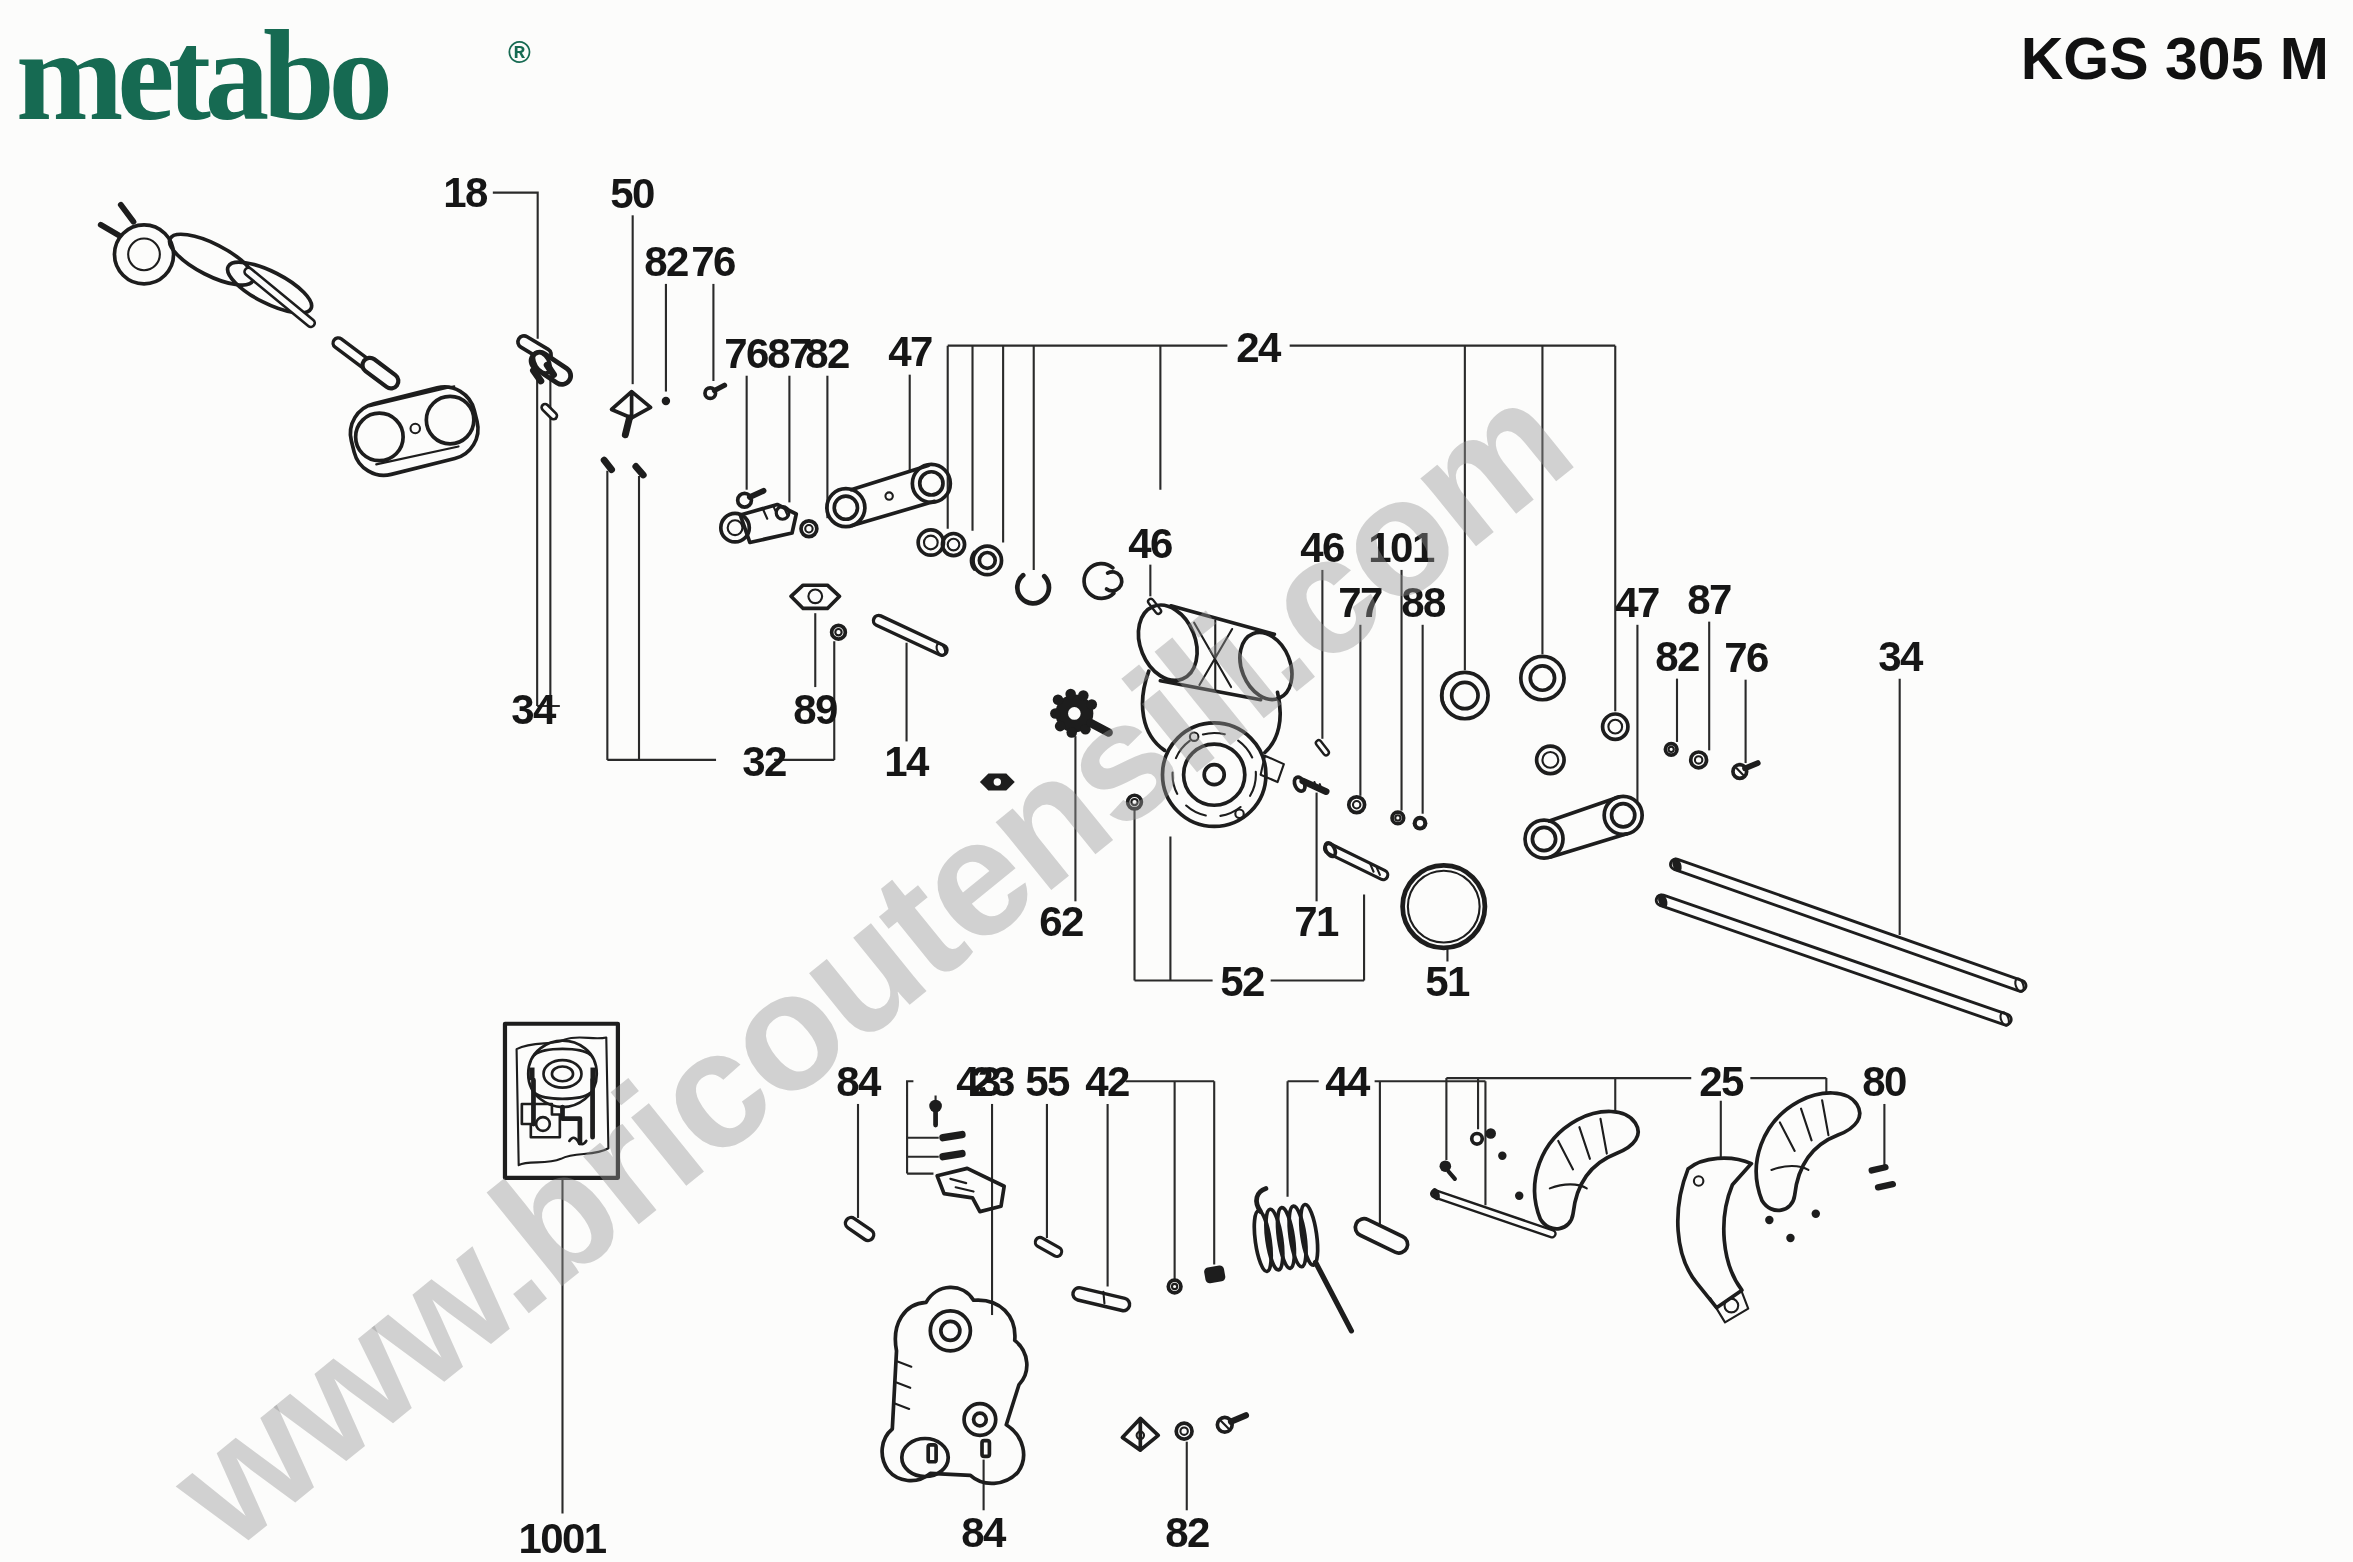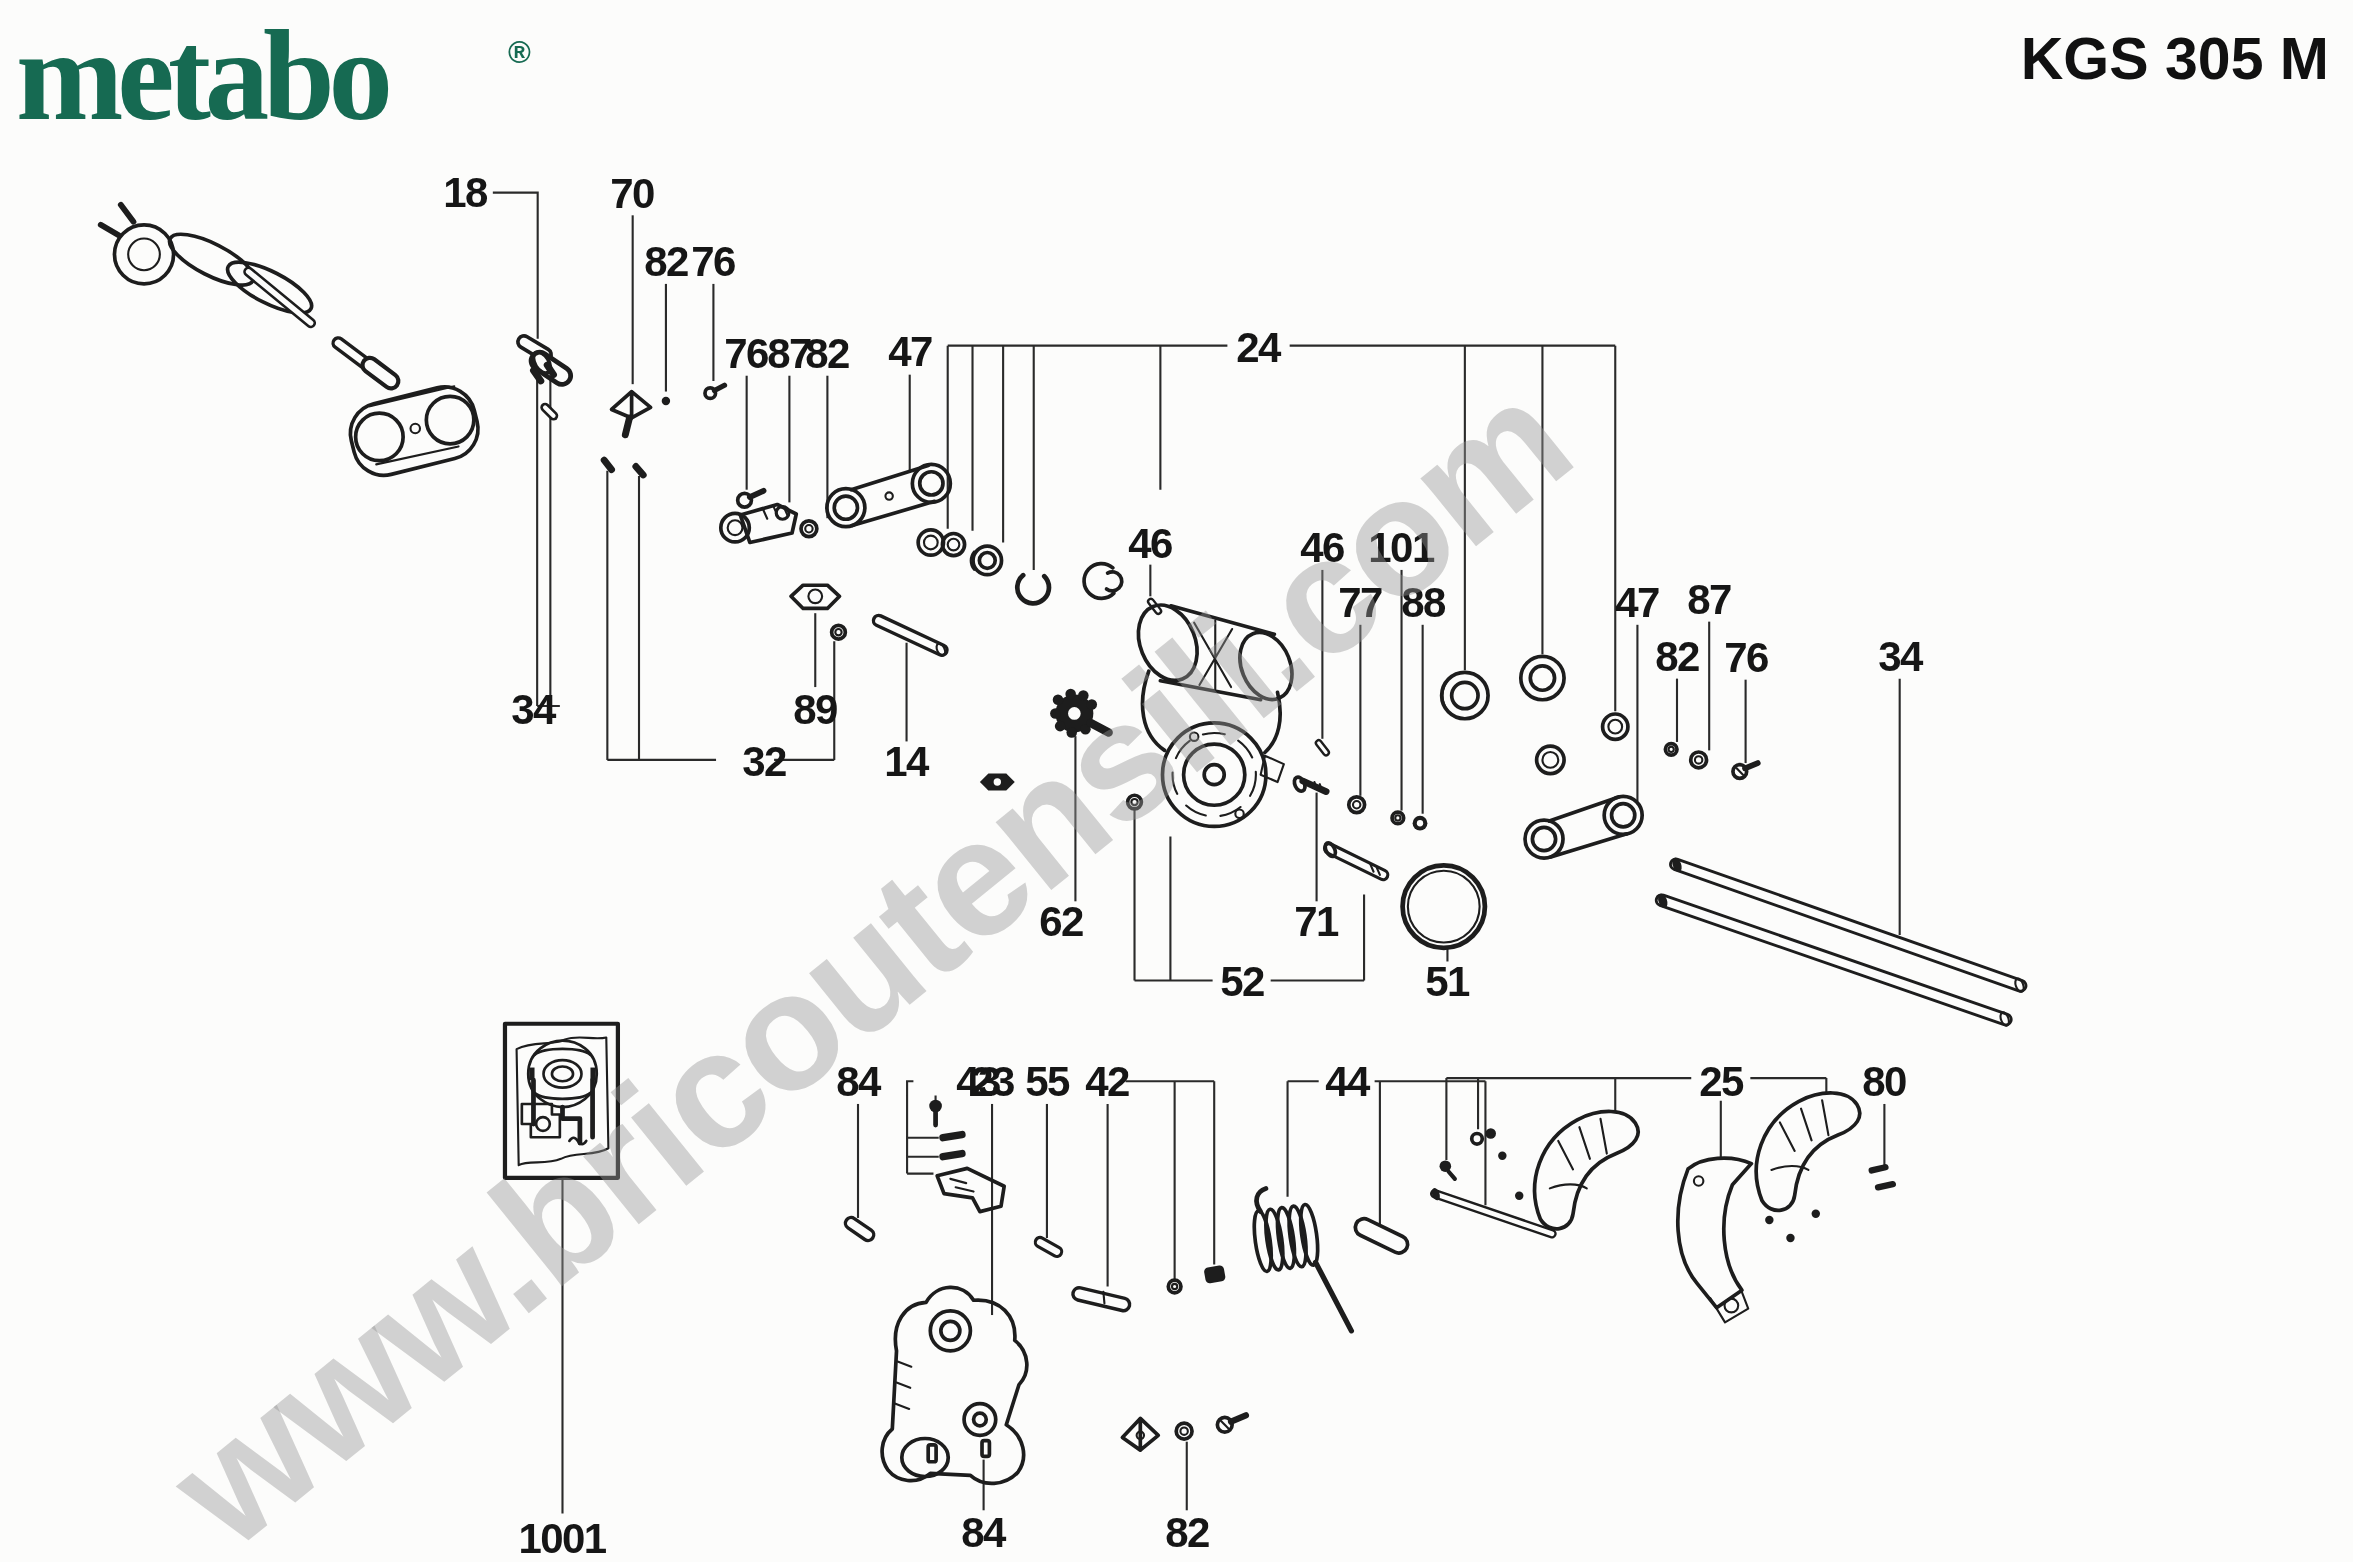--- a/index.html
+++ b/index.html
@@ -344,21 +344,21 @@
       <circle cx="2243" cy="2712" r="15"></circle>
         <circle cx="2243" cy="2712" r="7" class="thin"></circle>
       <circle cx="2320" cy="2700" r="14"></circle>
       <path d="M 2332 2694 L 2360 2682" stroke-width="12"></path>
       <path d="M 2313 2693 l 14 14" class="thin"></path>
     </g>
   </svg>
 
   <div id="callouts">
       <div class="callout" style="left: 465px; top: 193px;">18</div>
-      <div class="callout" style="left: 632px; top: 194px;">70</div>
+      <div class="callout" style="left: 632px; top: 194px;">50</div>
       <div class="callout" style="left: 666px; top: 262px;">82</div>
       <div class="callout" style="left: 713px; top: 262px;">76</div>
       <div class="callout" style="left: 746px; top: 354px;">76</div>
       <div class="callout" style="left: 789px; top: 354px;">87</div>
       <div class="callout" style="left: 827px; top: 354px;">82</div>
       <div class="callout" style="left: 910px; top: 352px;">47</div>
       <div class="callout" style="left: 1258px; top: 348px;">24</div>
       <div class="callout" style="left: 1150px; top: 544px;">46</div>
       <div class="callout" style="left: 1322px; top: 548px;">46</div>
       <div class="callout" style="left: 1401px; top: 548px;">101</div>

